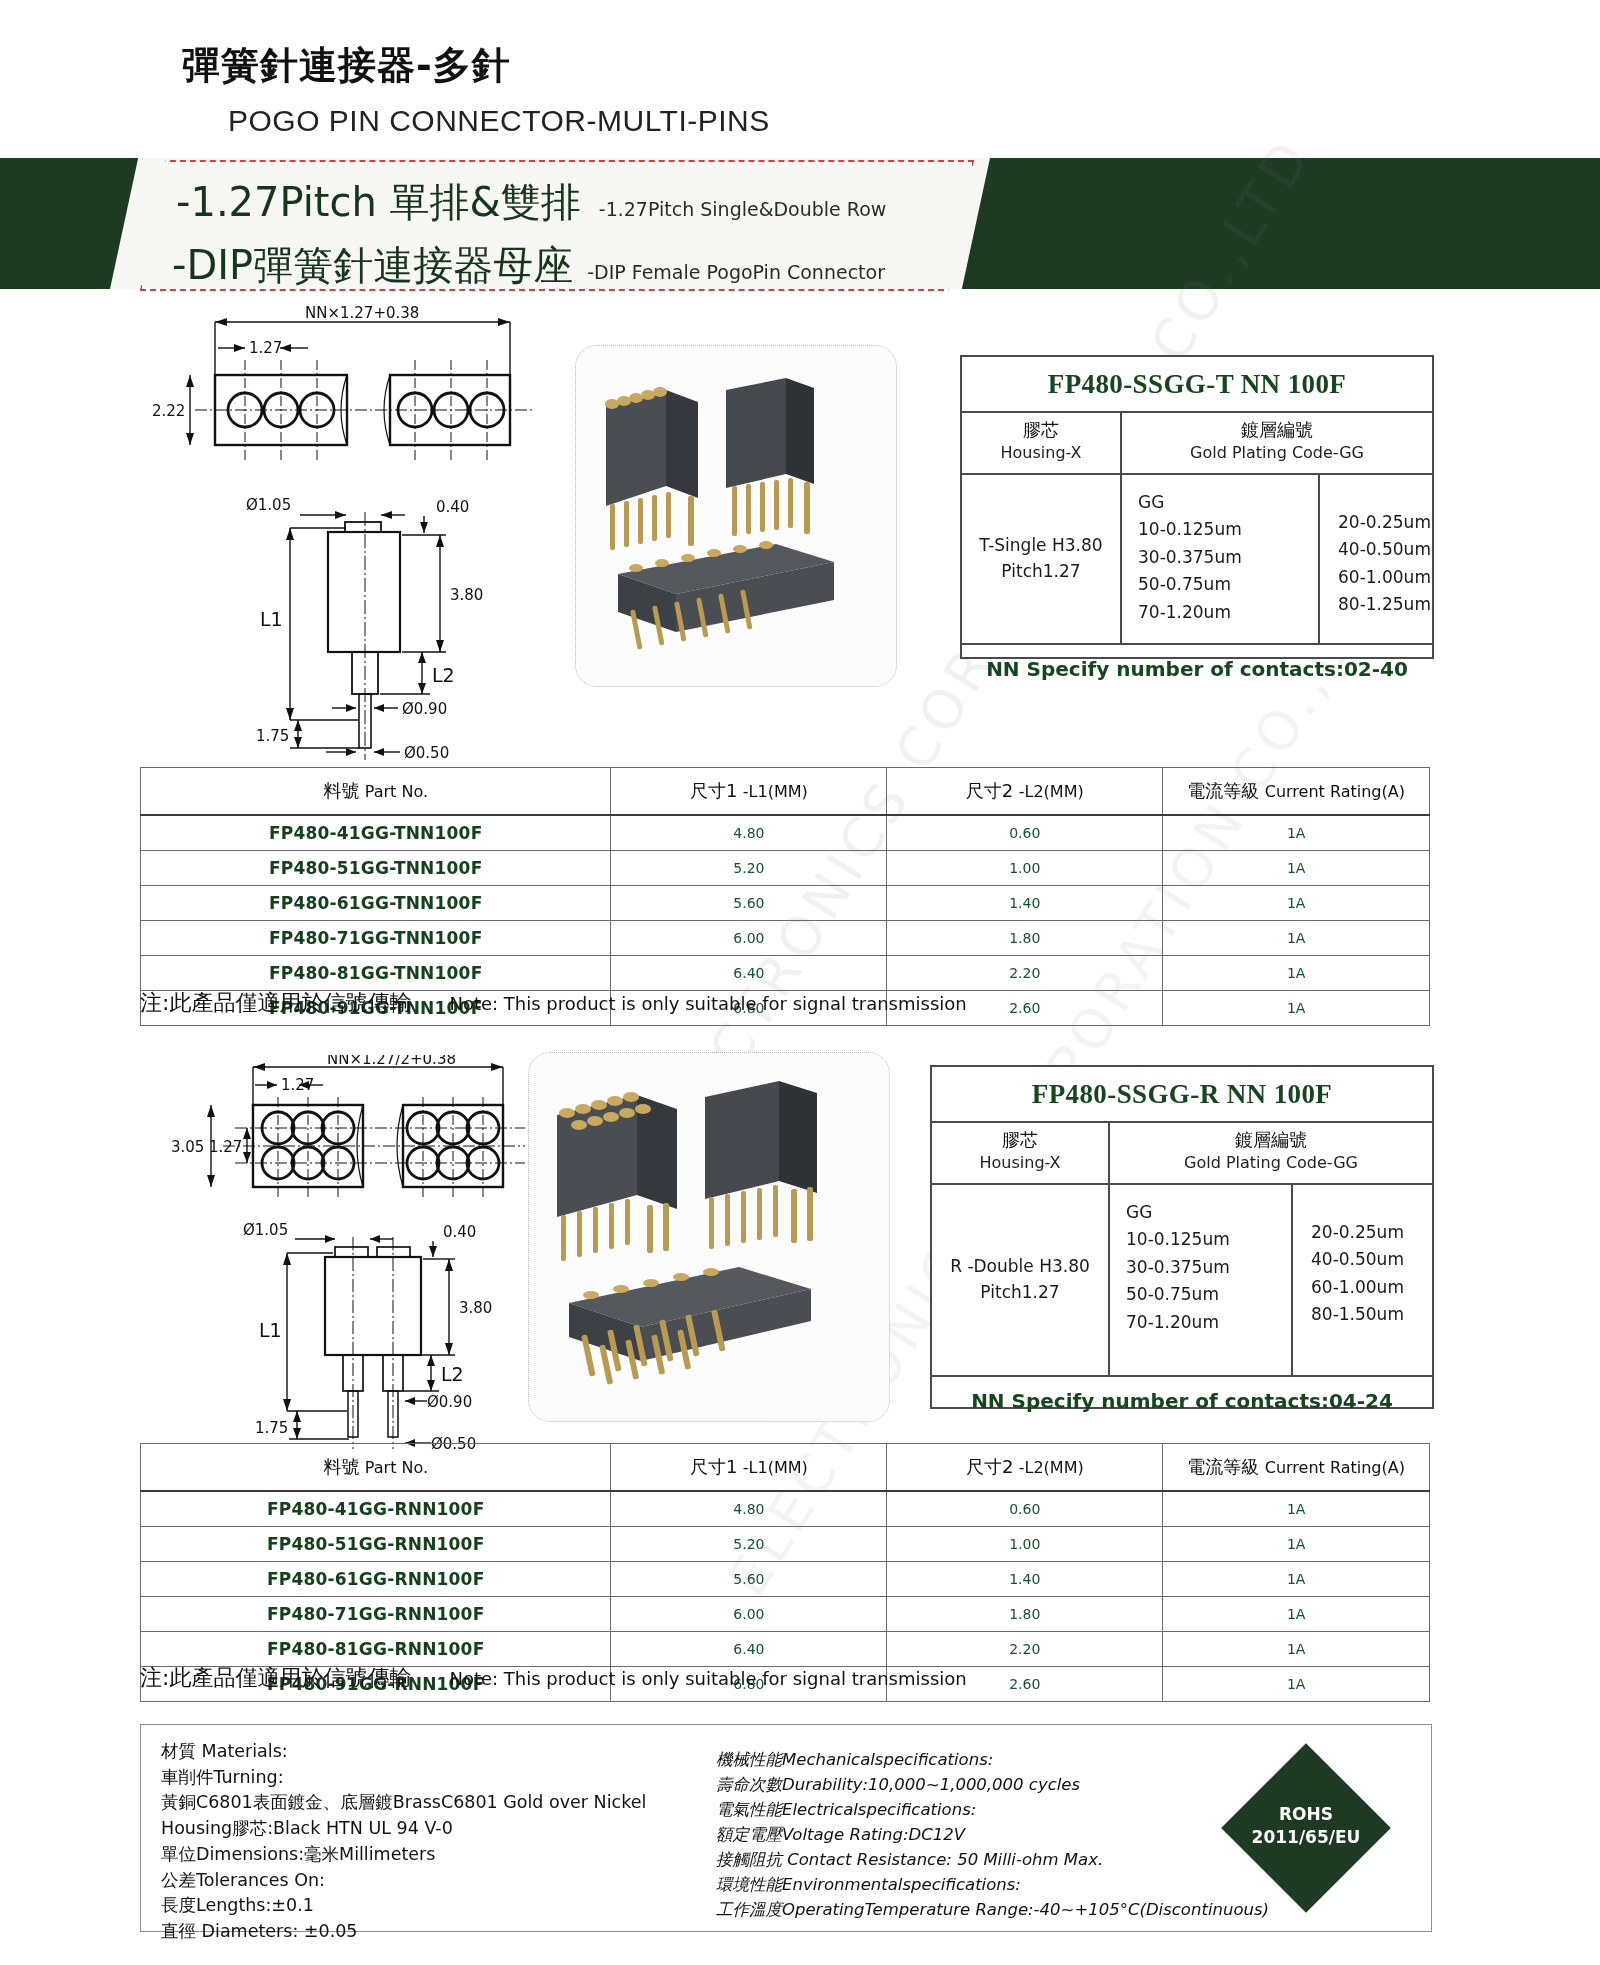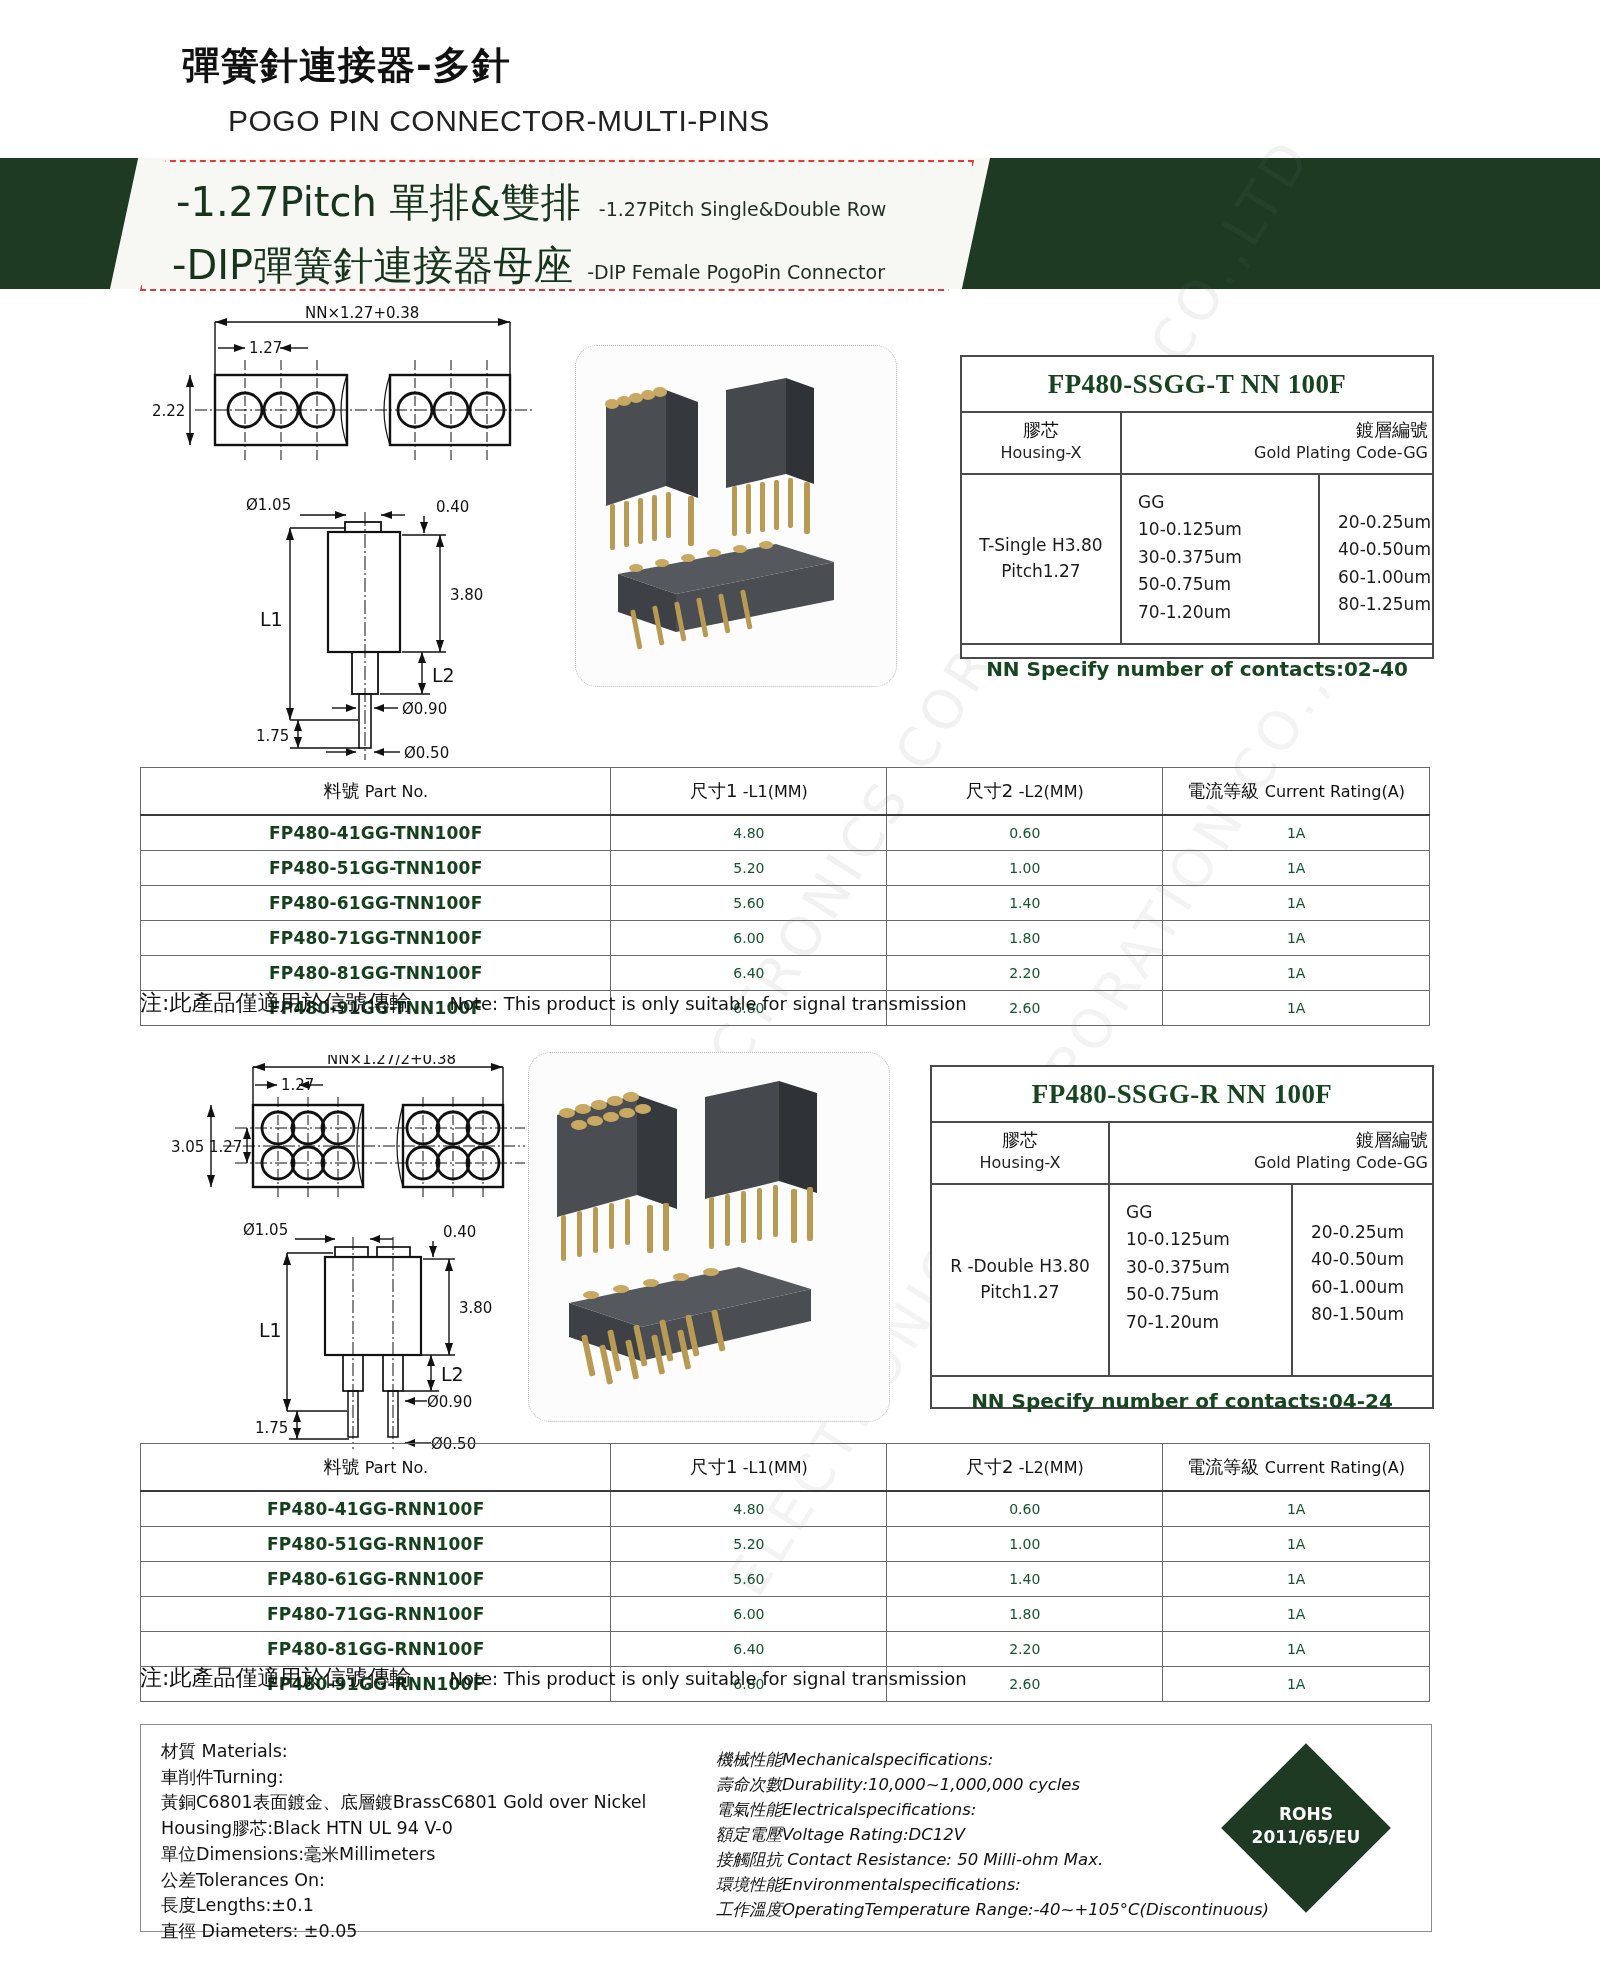--- a/index.html
+++ b/index.html
@@ -83,21 +83,21 @@
     position:absolute;border:2px solid #4a4a4a;background:#fff;
   }
   .spec-title{
     text-align:center;font-size:27px;font-weight:bold;color:#16451f;
     padding:12px 0 11px 0;border-bottom:2px solid #4a4a4a;
     letter-spacing:0.4px;font-family:Liberation Serif, serif;
   }
   .spec-hdr{display:flex;border-bottom:2px solid #4a4a4a;}
   .spec-hdr > div{padding:5px 4px 9px 4px;text-align:center;line-height:1.35;}
   .spec-hdr .c1{width:150px;border-right:2px solid #4a4a4a;}
-  .spec-hdr .c2{flex:1;text-align:right;}
+  .spec-hdr .c2{flex:1;}
   .hdr-cn{font-size:18px;color:#111;}
   .hdr-en{font-size:16px;color:#222;}
   .spec-body{display:flex;border-bottom:2px solid #4a4a4a;min-height:168px;}
   .spec-body .b1{
     width:150px;border-right:2px solid #4a4a4a;
     display:flex;align-items:center;justify-content:center;
     text-align:center;font-size:17px;line-height:1.5;padding:4px;
   }
   .spec-body .b2{
     width:180px;border-right:2px solid #4a4a4a;

